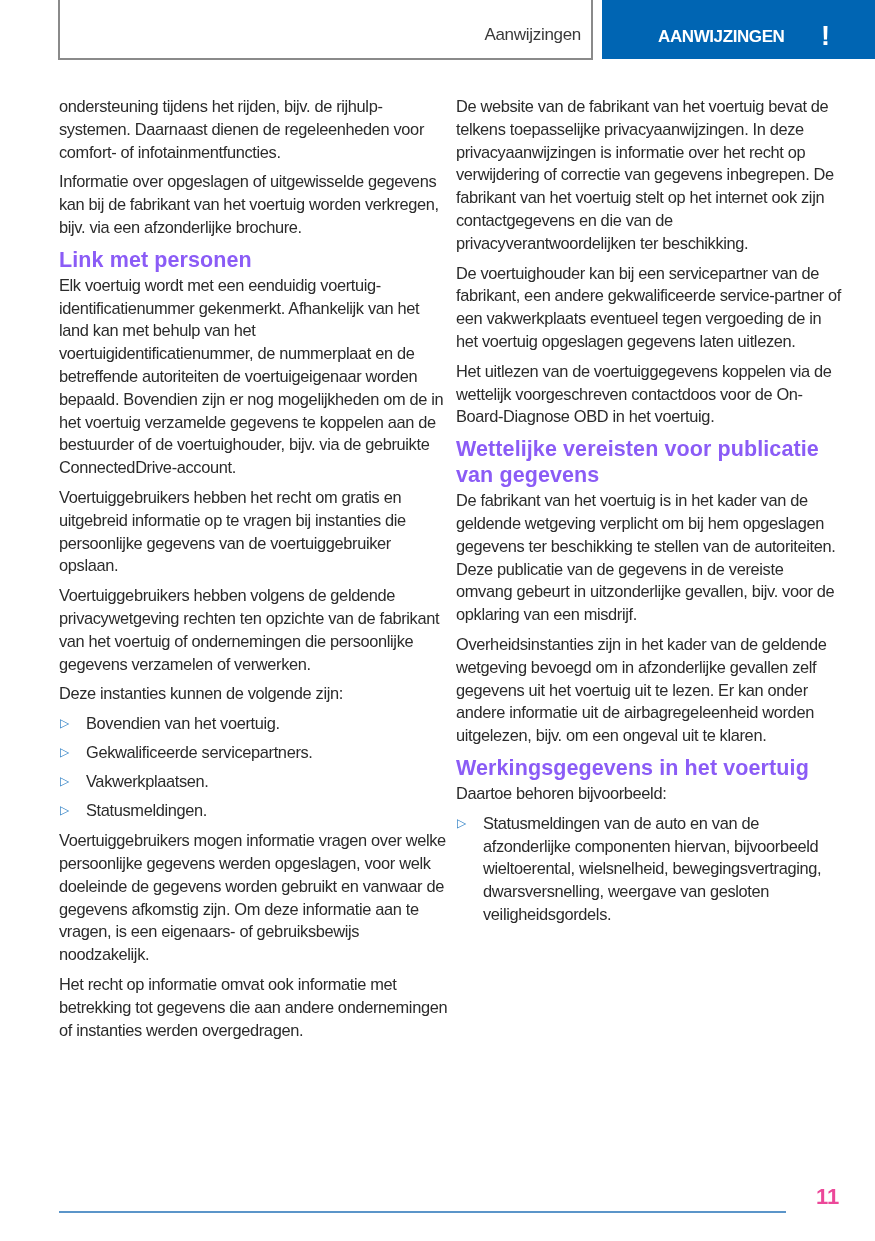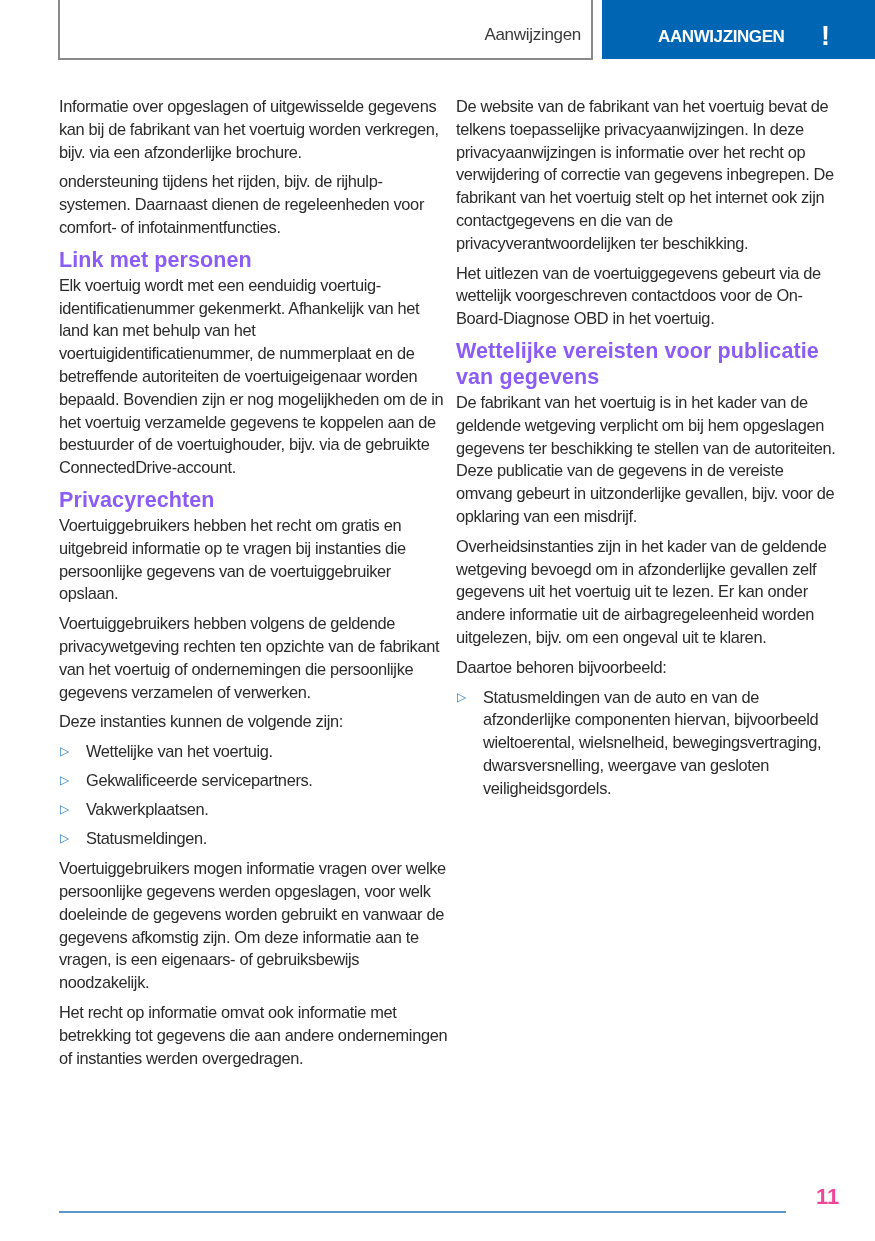--- a/index.html
+++ b/index.html
@@ -32,48 +32,49 @@
 
 <div class="hdr-box">
   <span class="hdr-label">Aanwijzingen</span>
 </div>
 <div class="hdr-blue">
   <span class="hdr-blue-label">AANWIJZINGEN</span>
   <span class="hdr-excl">!</span>
 </div>
 
 <div class="col left">
+  <p>ondersteuning tijdens het rijden, bijv. de rijhulp-systemen. Daarnaast dienen de regeleenheden voor comfort- of infotainmentfuncties.</p>
   <p>Informatie over opgeslagen of uitgewisselde gegevens kan bij de fabrikant van het voertuig worden verkregen, bijv. via een afzonderlijke brochure.</p>
-  <p>ondersteuning tijdens het rijden, bijv. de rijhulp-systemen. Daarnaast dienen de regeleenheden voor comfort- of infotainmentfuncties.</p>
 
   <h2>Link met personen</h2>
   <p>Elk voertuig wordt met een eenduidig voertuig-identificatienummer gekenmerkt. Afhankelijk van het land kan met behulp van het voertuigidentificatienummer, de nummerplaat en de betreffende autoriteiten de voertuigeigenaar worden bepaald. Bovendien zijn er nog mogelijkheden om de in het voertuig verzamelde gegevens te koppelen aan de bestuurder of de voertuighouder, bijv. via de gebruikte ConnectedDrive-account.</p>
 
-  <h2>Privacyrechten</h2>
   <p>Voertuiggebruikers hebben het recht om gratis en uitgebreid informatie op te vragen bij instanties die persoonlijke gegevens van de voertuiggebruiker opslaan.</p>
   <p>Voertuiggebruikers hebben volgens de geldende privacywetgeving rechten ten opzichte van de fabrikant van het voertuig of ondernemingen die persoonlijke gegevens verzamelen of verwerken.</p>
   <p>Deze instanties kunnen de volgende zijn:</p>
   <ul>
-    <li><span class="bullet">▷</span><span>Wettelijke van het voertuig.</span></li>
+    <li><span class="bullet">▷</span><span>Bovendien van het voertuig.</span></li>
     <li><span class="bullet">▷</span><span>Gekwalificeerde servicepartners.</span></li>
     <li><span class="bullet">▷</span><span>Vakwerkplaatsen.</span></li>
     <li><span class="bullet">▷</span><span>Statusmeldingen.</span></li>
   </ul>
   <p>Voertuiggebruikers mogen informatie vragen over welke persoonlijke gegevens werden opgeslagen, voor welk doeleinde de gegevens worden gebruikt en vanwaar de gegevens afkomstig zijn. Om deze informatie aan te vragen, is een eigenaars- of gebruiksbewijs noodzakelijk.</p>
   <p>Het recht op informatie omvat ook informatie met betrekking tot gegevens die aan andere ondernemingen of instanties werden overgedragen.</p>
 </div>
 
 <div class="col right">
   <p>De website van de fabrikant van het voertuig bevat de telkens toepasselijke privacyaanwijzingen. In deze privacyaanwijzingen is informatie over het recht op verwijdering of correctie van gegevens inbegrepen. De fabrikant van het voertuig stelt op het internet ook zijn contactgegevens en die van de privacyverantwoordelijken ter beschikking.</p>
-  <p>Het uitlezen van de voertuiggegevens gebeurt via de wettelijk voorgeschreven contactdoos voor de On-Board-Diagnose OBD in het voertuig.</p>
+  <p>De voertuighouder kan bij een servicepartner van de fabrikant, een andere gekwalificeerde service-partner of een vakwerkplaats eventueel tegen vergoeding de in het voertuig opgeslagen gegevens laten uitlezen.</p>
+  <p>Het uitlezen van de voertuiggegevens koppelen via de wettelijk voorgeschreven contactdoos voor de On-Board-Diagnose OBD in het voertuig.</p>
 
   <h2>Wettelijke vereisten voor publicatie van gegevens</h2>
   <p>De fabrikant van het voertuig is in het kader van de geldende wetgeving verplicht om bij hem opgeslagen gegevens ter beschikking te stellen van de autoriteiten. Deze publicatie van de gegevens in de vereiste omvang gebeurt in uitzonderlijke gevallen, bijv. voor de opklaring van een misdrijf.</p>
   <p>Overheidsinstanties zijn in het kader van de geldende wetgeving bevoegd om in afzonderlijke gevallen zelf gegevens uit het voertuig uit te lezen. Er kan onder andere informatie uit de airbagregeleenheid worden uitgelezen, bijv. om een ongeval uit te klaren.</p>
 
+  <h2>Werkingsgegevens in het voertuig</h2>
   <p>Daartoe behoren bijvoorbeeld:</p>
   <ul>
     <li><span class="bullet">▷</span><span>Statusmeldingen van de auto en van de afzonderlijke componenten hiervan, bijvoorbeeld wieltoerental, wielsnelheid, bewegingsvertraging, dwarsversnelling, weergave van gesloten veiligheidsgordels.</span></li>
   </ul>
 </div>
 
 <div class="footer-line"></div>
 <div class="page-num">11</div>
 
 </body></html>

